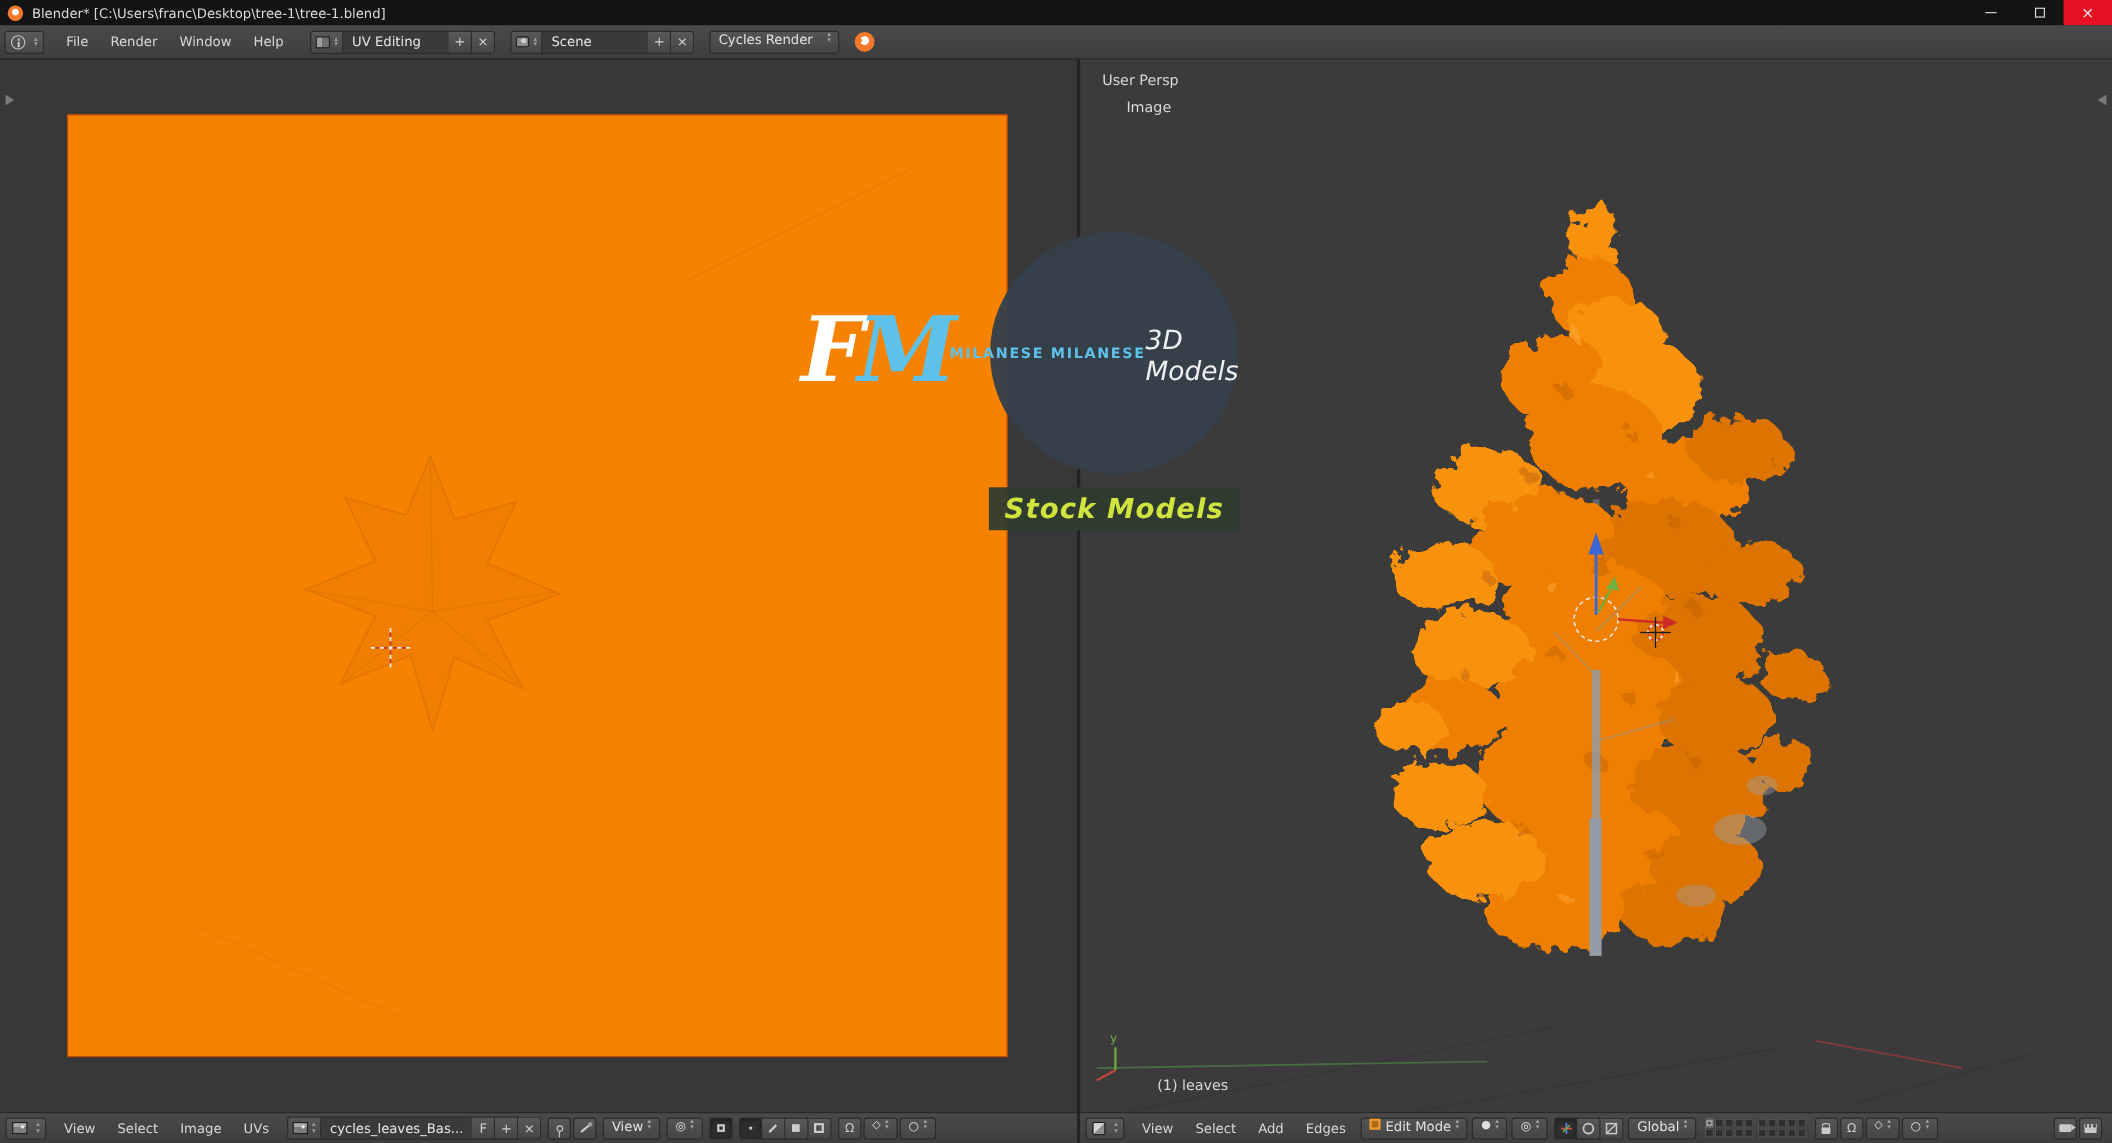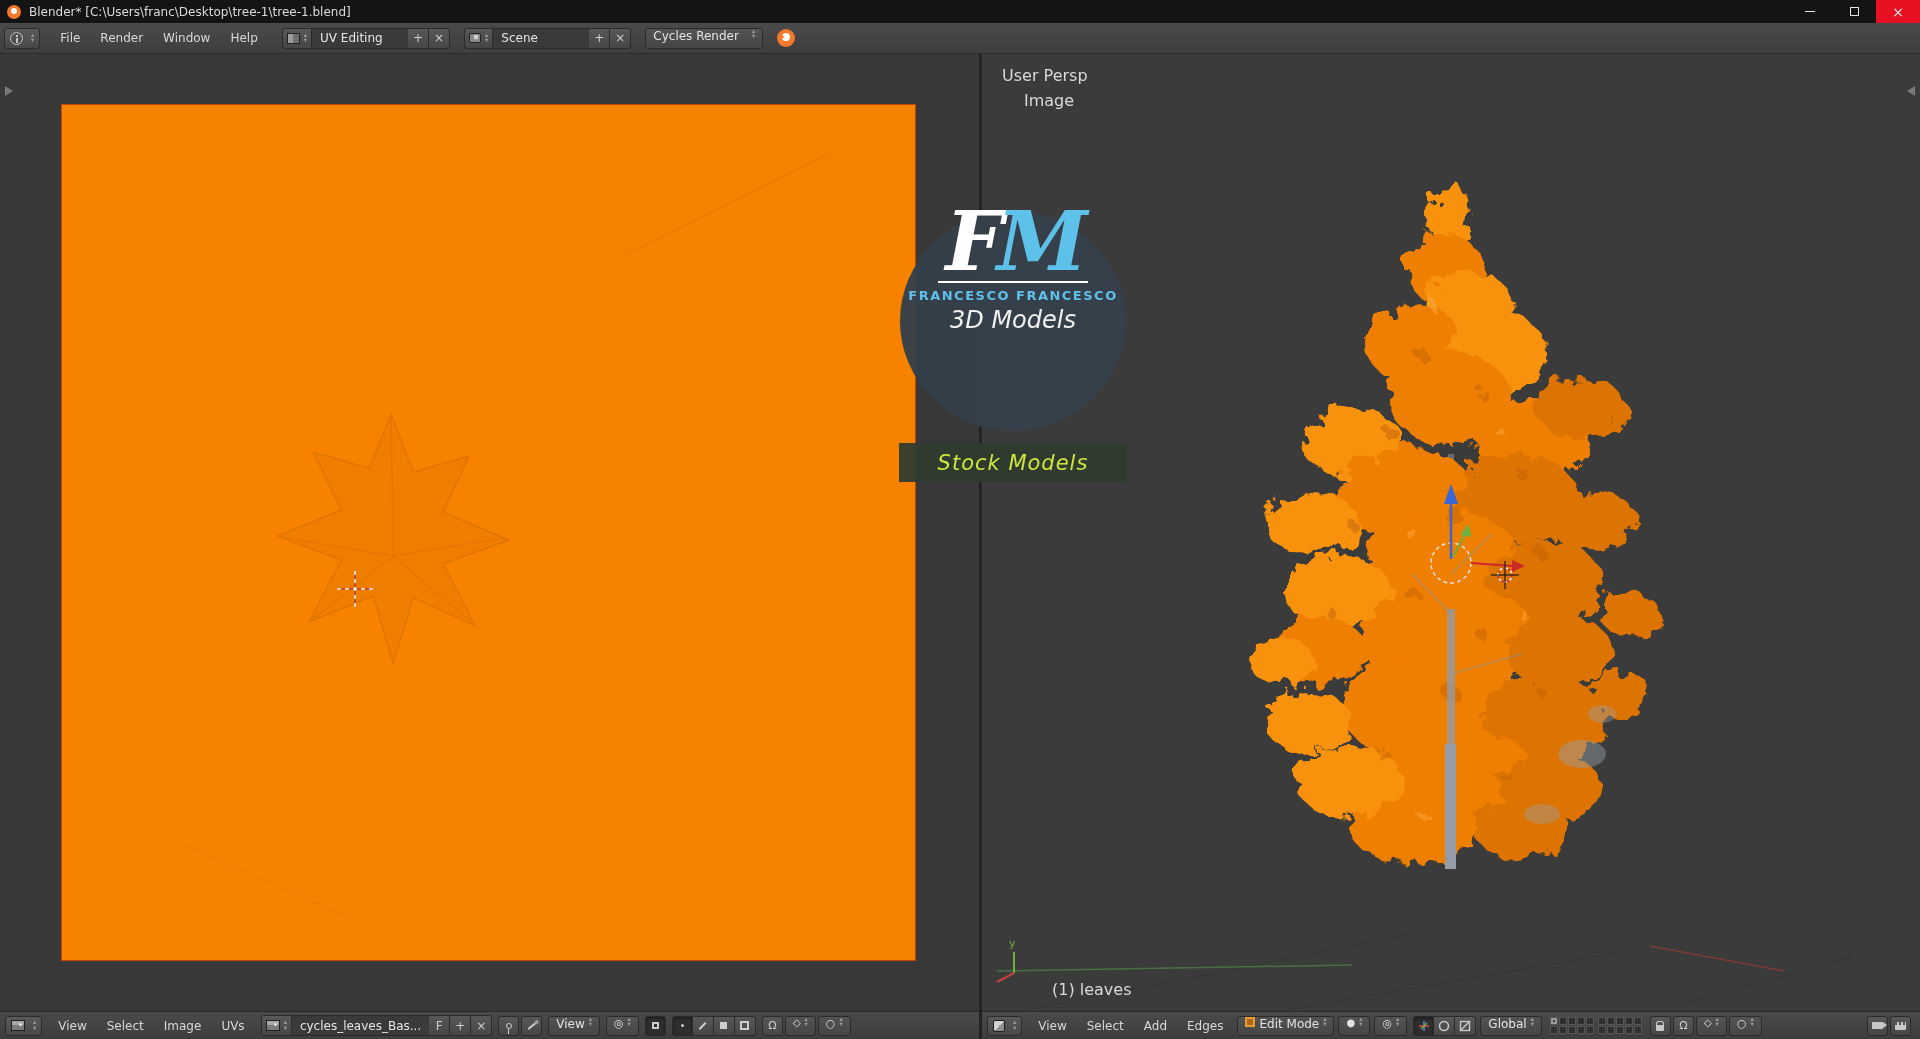--- a/index.html
+++ b/index.html
@@ -50,21 +50,21 @@
 
   
   .uv-image { position:absolute; left:61px; top:50px; width:855px; height:857px; background:var(--image-orange,#f68200); border:1px solid rgba(186,58,4,.85); }
   .uv-image svg { position:absolute; inset:0; }
   .cursor2d { position:absolute; left:337px; top:517px; width:36px; height:36px; }
   .region-arrow { position:absolute; width:0; height:0; opacity:.8; }
   .arrow-right { border-top:5px solid transparent; border-bottom:5px solid transparent; border-left:8px solid #8a8a8a; left:5px; top:32px; }
   .arrow-left { border-top:5px solid transparent; border-bottom:5px solid transparent; border-right:8px solid #8a8a8a; right:5px; top:32px; }
 
   
-  .vp-text { position:absolute; color:#d9d9d9; font-size:16px; white-space:nowrap; }
+  .vp-text { position:absolute; color:#d9d9d9; font-size:13px; white-space:nowrap; }
   .t-userpersp { left:20px; top:12px; }
   .t-meters { left:42px; top:37px; }
   .t-objinfo { left:70px; top:926px; }
   .tree-svg { position:absolute; inset:0; }
 
   
   .hdr { position:absolute; left:0; right:0; bottom:0; height:28px; background:linear-gradient(180deg,#4a4a4a,#3d3d3d); border-top:1px solid #292929; display:flex; align-items:center; padding:0 5px; color:#d6d6d6; font-size:12px; }
   .hdr .etype { height:20px; }
   .hdr .dd { height:20px; }
   .sq-btn { width:21px; height:20px; background:linear-gradient(180deg,#585858,#464646); border:1px solid #2b2b2b; border-radius:3px; display:inline-flex; align-items:center; justify-content:center; color:#cfcfcf; margin-left:2px; }
@@ -94,29 +94,29 @@
   .lock-ico:before { content:""; position:absolute; top:-4px; left:0px; width:6px; height:4px; border:1.5px solid #c8c8c8; border-bottom:none; border-radius:3px 3px 0 0; }
   .cam-ico { width:11px; height:7px; background:#c8c8c8; border-radius:1px; position:relative; }
   .cam-ico:after { content:""; position:absolute; right:-4px; top:0; border-top:3.5px solid transparent; border-bottom:3.5px solid transparent; border-left:4px solid #c8c8c8; }
   .clap-ico { width:11px; height:8px; background:#c8c8c8; border-radius:1px; position:relative; }
   .clap-ico:before { content:""; position:absolute; top:0; left:0; right:0; height:3px; background:repeating-linear-gradient(90deg,#555 0 2px,#c8c8c8 2px 4px); }
   .spacer { flex:1; }
   .ml2{margin-left:2px}.ml4{margin-left:4px}.ml6{margin-left:6px}.ml8{margin-left:8px}.ml10{margin-left:10px}.ml14{margin-left:14px}
 
   
   .watermark { position:absolute; left:898px; top:211px; width:230px; z-index:50; display:flex; flex-direction:column; align-items:center; }
-  .wm-circle { width:226px; height:220px; border-radius:50%; background:rgba(54,64,74,.97); display:flex; flex-direction:column; align-items:center; justify-content:flex-start; }
+  .wm-circle { width:226px; height:220px; border-radius:50%; background:rgba(54,64,74,.97); display:flex; align-items:center; justify-content:flex-end; }
   .wm-fm { font-family:"DejaVu Serif", serif; font-style:italic; font-weight:bold; font-size:82px; line-height:.85; letter-spacing:-7px; margin-top:-4px; }
   .wm-f { color:#ffffff; }
   .wm-m { color:var(--watermark-blue,#5ec1ea); }
   .wm-line { width:150px; height:2px; background:#fff; margin:4px 0 5px; }
   .wm-author { color:var(--watermark-blue,#5ec1ea); font-size:13px; font-weight:bold; letter-spacing:1.5px; white-space:nowrap; }
   .wm-sub { color:#f0f0f0; font-size:24px; font-style:italic; margin-top:3px; }
   .wm-banner { margin-top:12px; width:228px; height:39px; background:rgba(47,59,47,.94); display:flex; align-items:center; justify-content:center; }
-  .wm-banner span { color:var(--banner-yellow,#cfe43c); font-size:21px; font-weight:normal; font-style:italic; letter-spacing:1px; }
+  .wm-banner span { color:var(--banner-yellow,#cfe43c); font-size:25px; font-weight:bold; font-style:italic; letter-spacing:1px; }
 </style>
 </head>
 <body>
 
 <div class="page">
 
   <div class="titlebar">
     <span class="blender-app-icon"></span>
     <span class="tb-title">Blender* [C:\Users\franc\Desktop\tree-1\tree-1.blend]</span>
     <span class="tb-spacer"></span>
@@ -568,21 +568,21 @@
       </div>
     </div>
   </div>
 
   <div class="watermark">
     <div class="wm-circle">
       <div class="wm-fm">
         <span class="wm-f">F</span><span class="wm-m">M</span>
       </div>
       <div class="wm-line"></div>
-      <div class="wm-author">FRANCESCO FRANCESCO</div>
+      <div class="wm-author">MILANESE MILANESE</div>
       <div class="wm-sub">3D Models</div>
     </div>
     <div class="wm-banner">
       <span>Stock Models</span>
     </div>
   </div>
 
 </div>
 
 </body></html>

